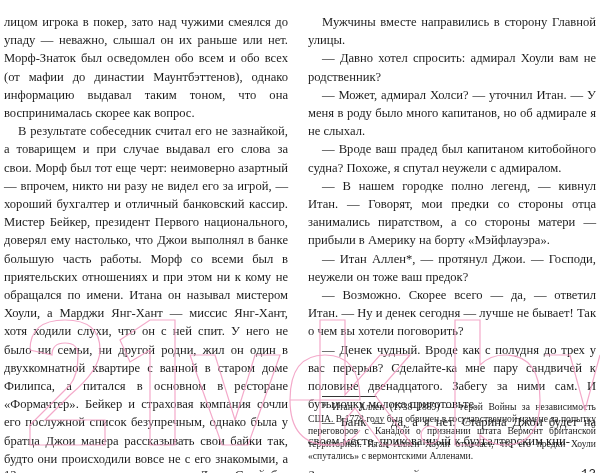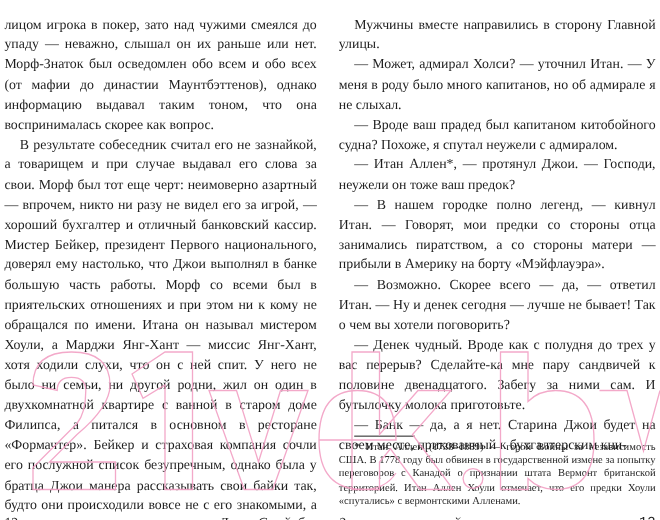--- a/index.html
+++ b/index.html
@@ -29,24 +29,25 @@
     <p>лицом игрока в покер, зато над чужими смеялся до упаду — неважно, слышал он их раньше или нет. Морф-Знаток был осведомлен обо всем и обо всех (от мафии до династии Маунтбэттенов), однако информацию выдавал таким тоном, что она воспринималась скорее как вопрос.</p>
     <p class="indent">В результате собеседник считал его не зазнайкой, а товарищем и при случае выдавал его слова за свои. Морф был тот еще черт: неимоверно азартный — впрочем, никто ни разу не видел его за игрой, — хороший бухгалтер и отличный банковский кассир. Мистер Бейкер, президент Первого национального, доверял ему настолько, что Джои выполнял в банке большую часть работы. Морф со всеми был в приятельских отношениях и при этом ни к кому не обращался по имени. Итана он называл мистером Хоули, а Марджи Янг-Хант — миссис Янг-Хант, хотя ходили слухи, что он с ней спит. У него не было ни семьи, ни другой родни, жил он один в двухкомнатной квартире с ванной в старом доме Филипса, а питался в основном в ресторане «Формачтер». Бейкер и страховая компания сочли его послужной список безупречным, однако была у братца Джои манера рассказывать свои байки так, будто они происходили вовсе не с его знакомыми, а с ним самим. Похоже, парень прошел огонь и воду. Подобная скромность снискала ему еще больше приятелей. Ногти Джои держал в чистоте, одевался дорого и модно, рубашки менял регулярно, ботинки его всегда сияли.</p>
   </div>
   <div class="folio" style="left:0;">12</div>
   <div class="running-head" style="right:0;text-decoration:underline;">Джон Стейнбек</div>
 </div>
 
 <div class="page page-right">
   <div class="text right-text">
     <p class="indent">Мужчины вместе направились в сторону Главной улицы.</p>
+    <p class="indent">— Давно хотел спросить: адмирал Хоули вам не родственник?</p>
     <p class="indent">— Может, адмирал Холси? — уточнил Итан. — У меня в роду было много капитанов, но об адмирале я не слыхал.</p>
     <p class="indent">— Вроде ваш прадед был капитаном китобойного судна? Похоже, я спутал неужели с адмиралом.</p>
+    <p class="indent">— В нашем городке полно легенд, — кивнул Итан. — Говорят, мои предки со стороны отца занимались пиратством, а со стороны матери — прибыли в Америку на борту «Мэйфлауэра».</p>
     <p class="indent">— Итан Аллен*, — протянул Джои. — Господи, неужели он тоже ваш предок?</p>
-    <p class="indent">— В нашем городке полно легенд, — кивнул Итан. — Говорят, мои предки со стороны отца занимались пиратством, а со стороны матери — прибыли в Америку на борту «Мэйфлауэра».</p>
     <p class="indent">— Возможно. Скорее всего — да, — ответил Итан. — Ну и денек сегодня — лучше не бывает! Так о чем вы хотели поговорить?</p>
     <p class="indent">— Денек чудный. Вроде как с полудня до трех у вас перерыв? Сделайте-ка мне пару сандвичей к половине двенадцатого. Забегу за ними сам. И бутылочку молока приготовьте.</p>
     <p class="indent">— Банк — да, а я нет. Старина Джои будет на своем месте, прикованный к бухгалтерским кни-</p>
   </div>
   <div class="footnote-rule"></div>
   <div class="footnote">
     <p>* Итан Аллен (1738–1889) — герой Войны за независимость США. В 1778 году был обвинен в государственной измене за попытку переговоров с Канадой о признании штата Вермонт британской территорией. Итан Аллен Хоули отмечает, что его предки Хоули «спутались» с вермонтскими Алленами.</p>
   </div>
   <div class="running-head" style="left:0;">Зима тревоги нашей</div>
   <div class="folio" style="right:0;font-family:Liberation Mono, monospace;">13</div>

